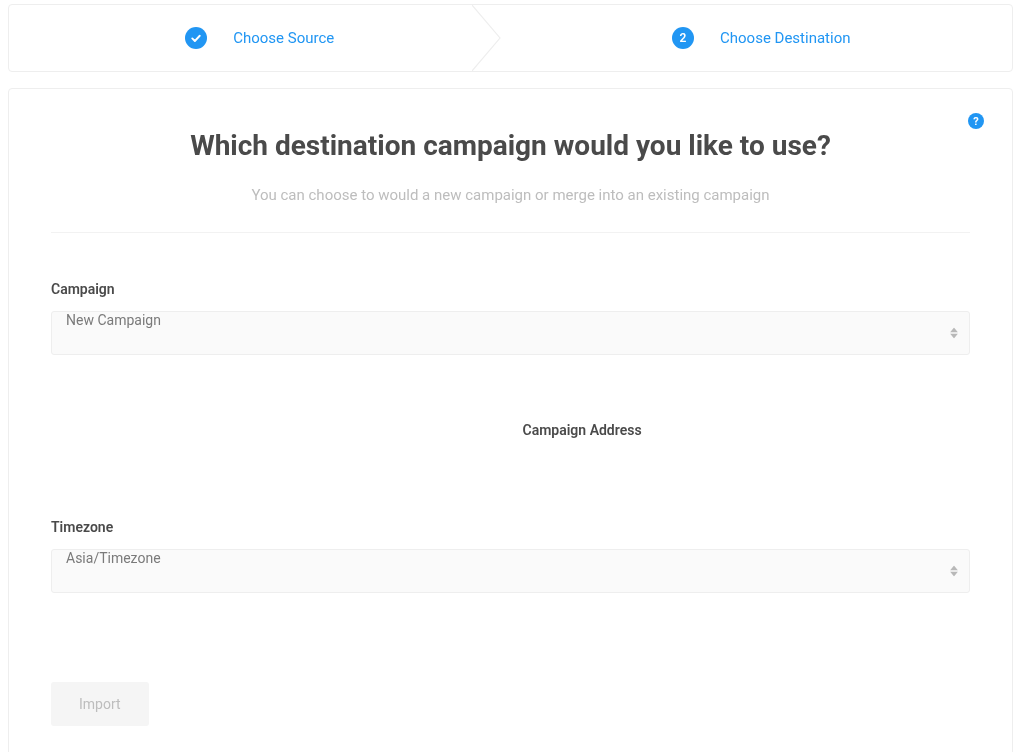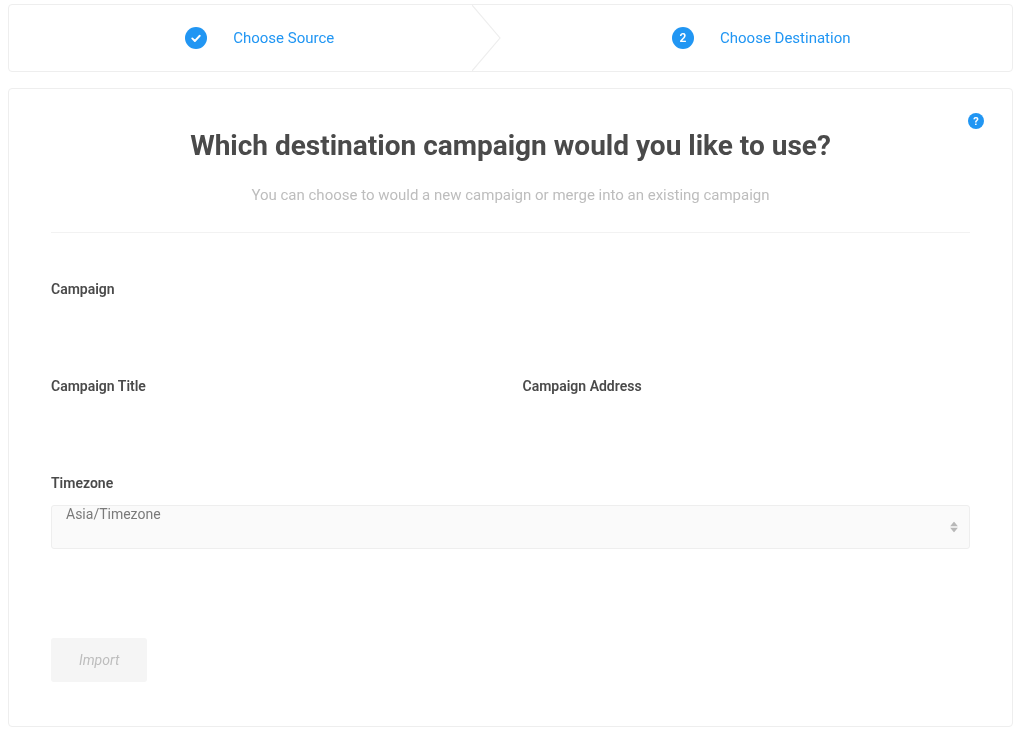--- a/index.html
+++ b/index.html
@@ -172,21 +172,20 @@
       height: 44px;
       padding: 0 28px;
       border: none;
       border-radius: 3px;
       background: #f5f5f5;
       color: #bdbdbd;
       font-size: 14px;
       font-family: inherit;
       cursor: not-allowed;
       margin-top: 22px;
-      font-style: italic;
     }
   </style>
 </head>
 <body>
 
 <div class="stepper">
   <div class="step">
     <span class="step-badge">
       <svg viewBox="0 0 16 16" fill="none" stroke="white" stroke-width="2.5" stroke-linecap="round" stroke-linejoin="round">
         <polyline points="3,8.5 6.5,12 13,5"></polyline>
@@ -210,27 +209,37 @@
 
   <h1 class="page-title">Which destination campaign would you like to use?</h1>
   <p class="page-subtitle">You can choose to would a new campaign or merge into an existing campaign</p>
 
   <hr class="divider">
 
   
   <div class="form-row">
     <div class="form-group full">
       <label class="form-label">Campaign</label>
+      <div class="select-wrap">
+        <div class="select">New Campaign</div>
+        <span class="select-arrows">
+          <svg viewBox="0 0 8 5">
+              <path d="M0 5 L4 0 L8 5 Z" fill="currentColor"></path>
+            </svg>
+          <svg viewBox="0 0 8 5">
+              <path d="M0 0 L4 5 L8 0 Z" fill="currentColor"></path>
+            </svg>
+        </span>
+      </div>
     </div>
   </div>
 
   
   <div class="form-row">
     <div class="form-group">
-      <label class="form-label">Campaign Title</label>
     </div>
     <div class="form-group">
       <label class="form-label">Campaign Address</label>
     </div>
   </div>
 
   
   <div class="form-row">
     <div class="form-group full">
       <label class="form-label">Timezone</label>

